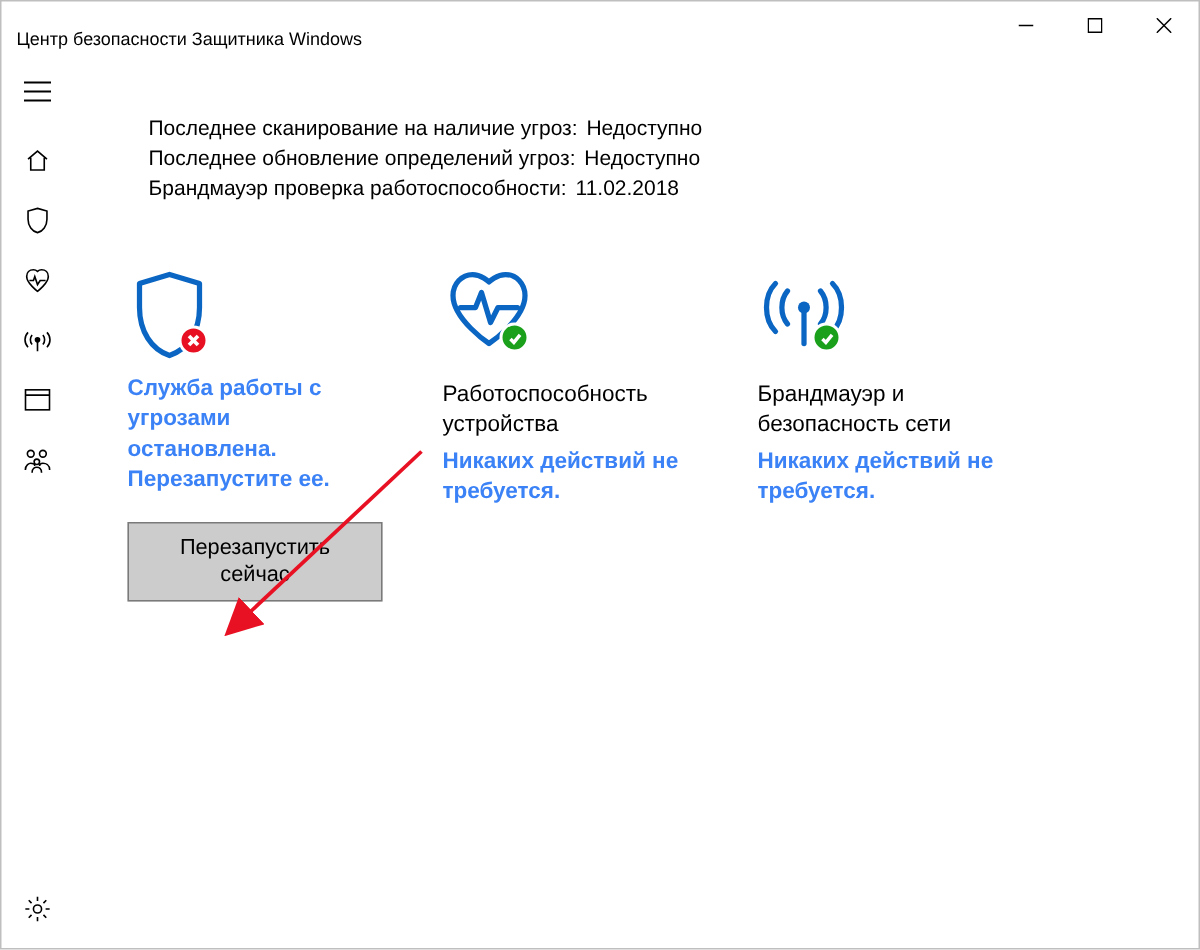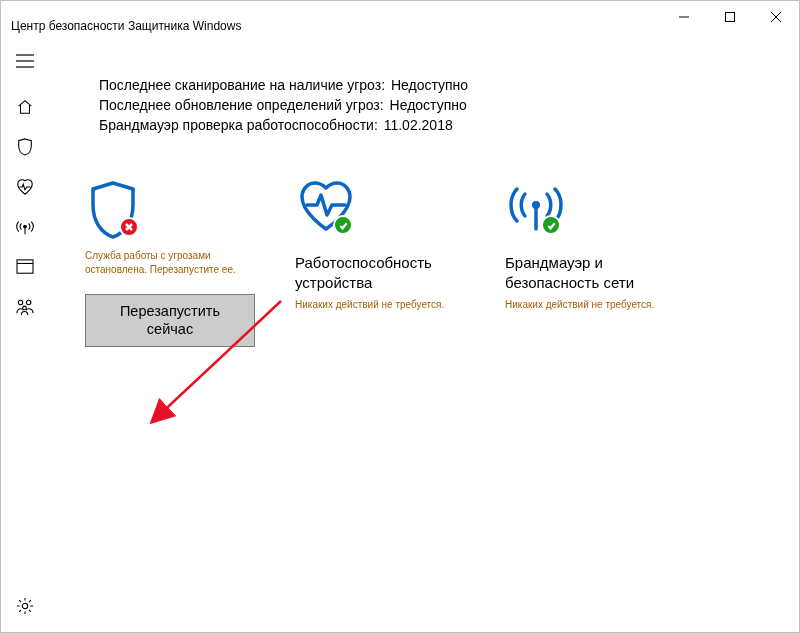--- a/index.html
+++ b/index.html
@@ -92,23 +92,24 @@
     position: relative;
   }
   .col h2 {
     font-size: 15px;
     font-weight: 400;
     color: #000;
     margin: 4px 0 6px 0;
     line-height: 1.3;
   }
   .col .desc {
-    font-size: 10px;
-    color: #a16207;
+    font-size: 15px;
+    color: #3b82f6;
     line-height: 1.35;
+    font-weight: bold;
   }
   .action-btn {
     margin-top: 18px;
     display: inline-block;
     background: #cccccc;
     border: 1.5px solid #7a7a7a;
     padding: 7px 12px 8px 12px;
     font-size: 14.5px;
     line-height: 1.25;
     font-family: inherit;

